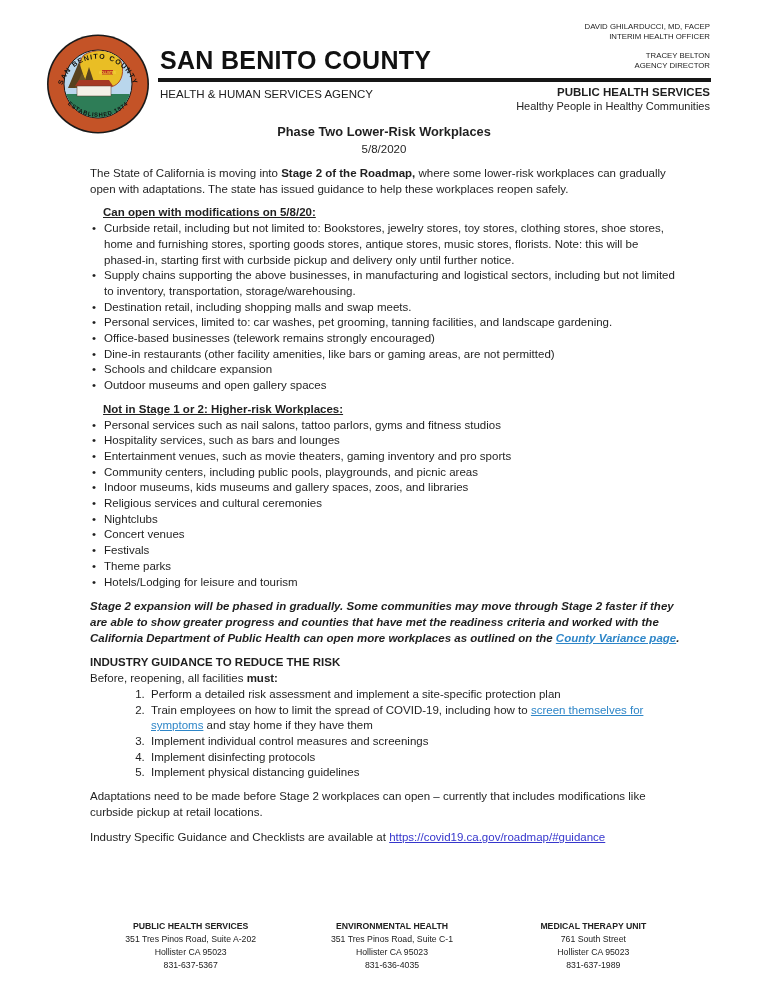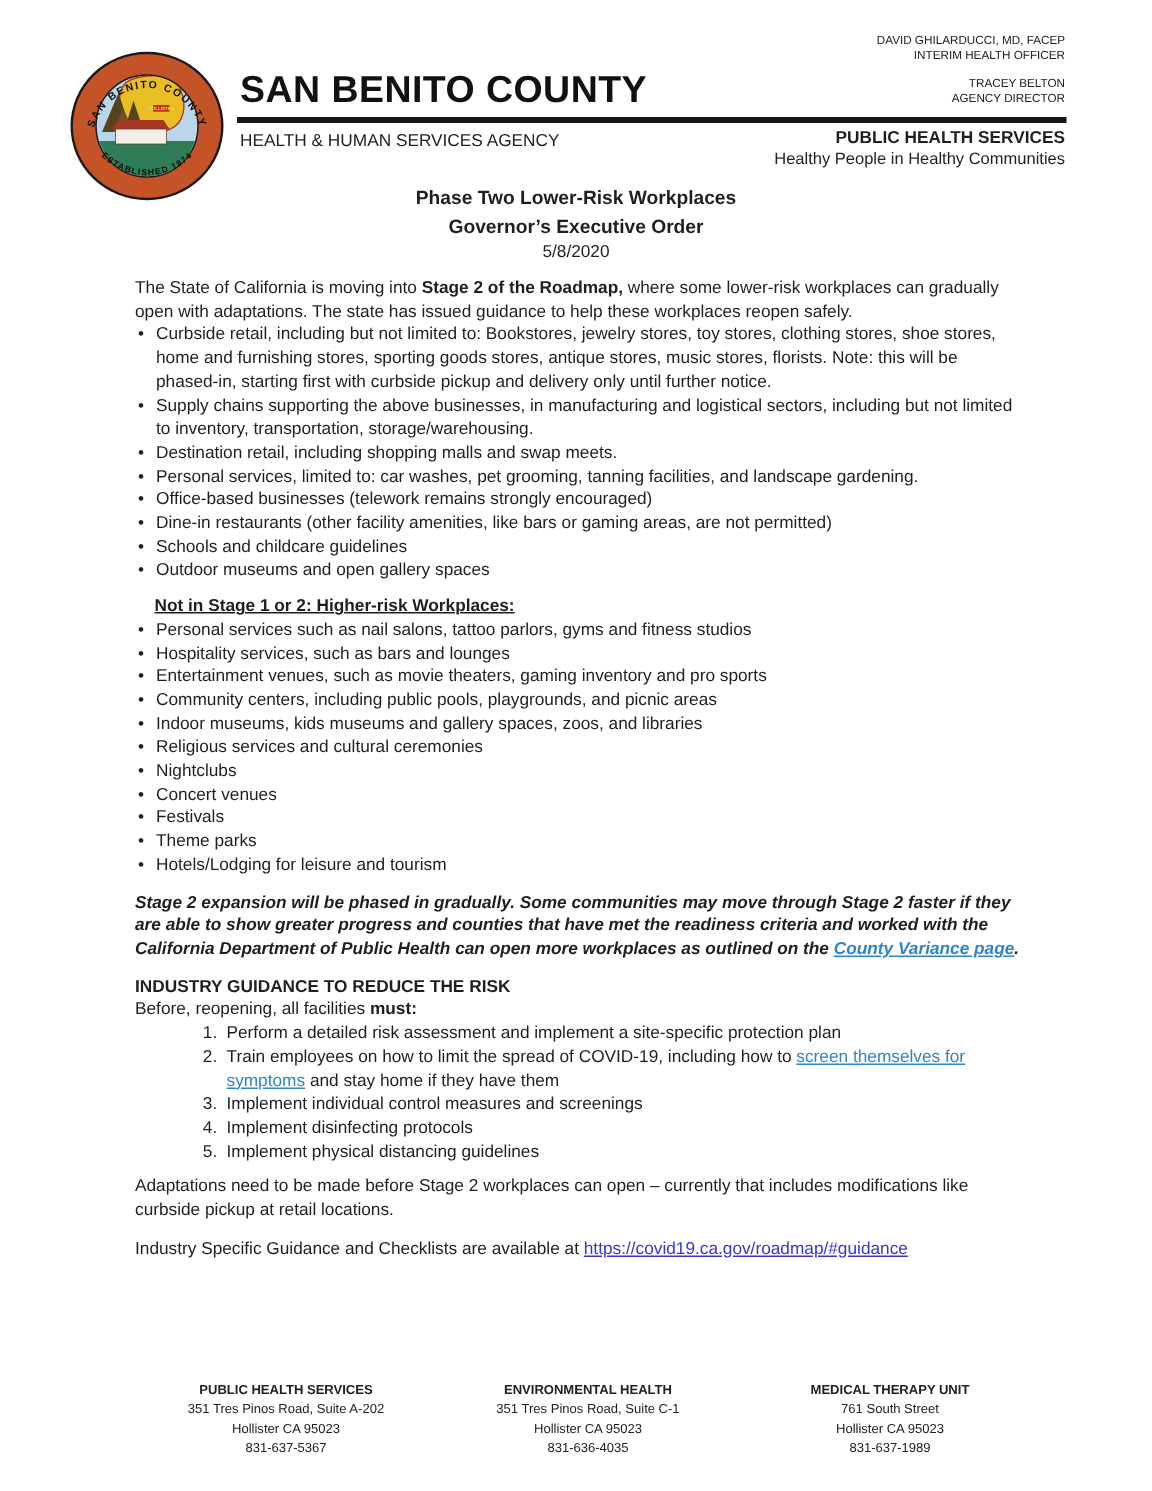--- a/index.html
+++ b/index.html
@@ -94,42 +94,42 @@
     </div>
 
     <div class="dept">
       <div class="dept-name">PUBLIC HEALTH SERVICES</div>
       <div class="dept-tag">Healthy People in Healthy Communities</div>
     </div>
   </div>
 
   <div class="titleblock">
     <div class="t1">Phase Two Lower-Risk Workplaces</div>
-    <div class="t1">Governor’s Executive Order</div>
     <div class="t-date">5/8/2020</div>
   </div>
 
   <div class="content">
 
     <p class="para"><span>The State of California is moving into </span><span class="b">Stage 2 of the Roadmap,</span><span> where some lower-risk workplaces can gradually open with adaptations. The state has issued guidance to help these workplaces reopen safely.</span></p>
 
     <div>
+      <div class="sec-h">Can open with modifications on 5/8/20:</div>
       <ul class="bullets">
           <li>Curbside retail, including but not limited to: Bookstores, jewelry stores, toy stores, clothing stores, shoe stores, home and furnishing stores, sporting goods stores, antique stores, music stores, florists. Note: this will be phased-in, starting first with curbside pickup and delivery only until further notice.</li>
           <li>Supply chains supporting the above businesses, in manufacturing and logistical sectors, including but not limited to inventory, transportation, storage/warehousing.</li>
         </ul>
     </div>
 
     <div>
       <ul class="bullets">
           <li>Destination retail, including shopping malls and swap meets.</li>
           <li>Personal services, limited to: car washes, pet grooming, tanning facilities, and landscape gardening.</li>
           <li>Office-based businesses (telework remains strongly encouraged)</li>
           <li>Dine-in restaurants (other facility amenities, like bars or gaming areas, are not permitted)</li>
-          <li>Schools and childcare guidelines</li>
+          <li>Schools and childcare expansion</li>
           <li>Outdoor museums and open gallery spaces</li>
         </ul>
     </div>
 
     <div>
       <div class="sec-h">Not in Stage 1 or 2: Higher-risk Workplaces:</div>
       <ul class="bullets">
           <li>Personal services such as nail salons, tattoo parlors, gyms and fitness studios</li>
           <li>Hospitality services, such as bars and lounges</li>
           <li>Entertainment venues, such as movie theaters, gaming inventory and pro sports</li>

